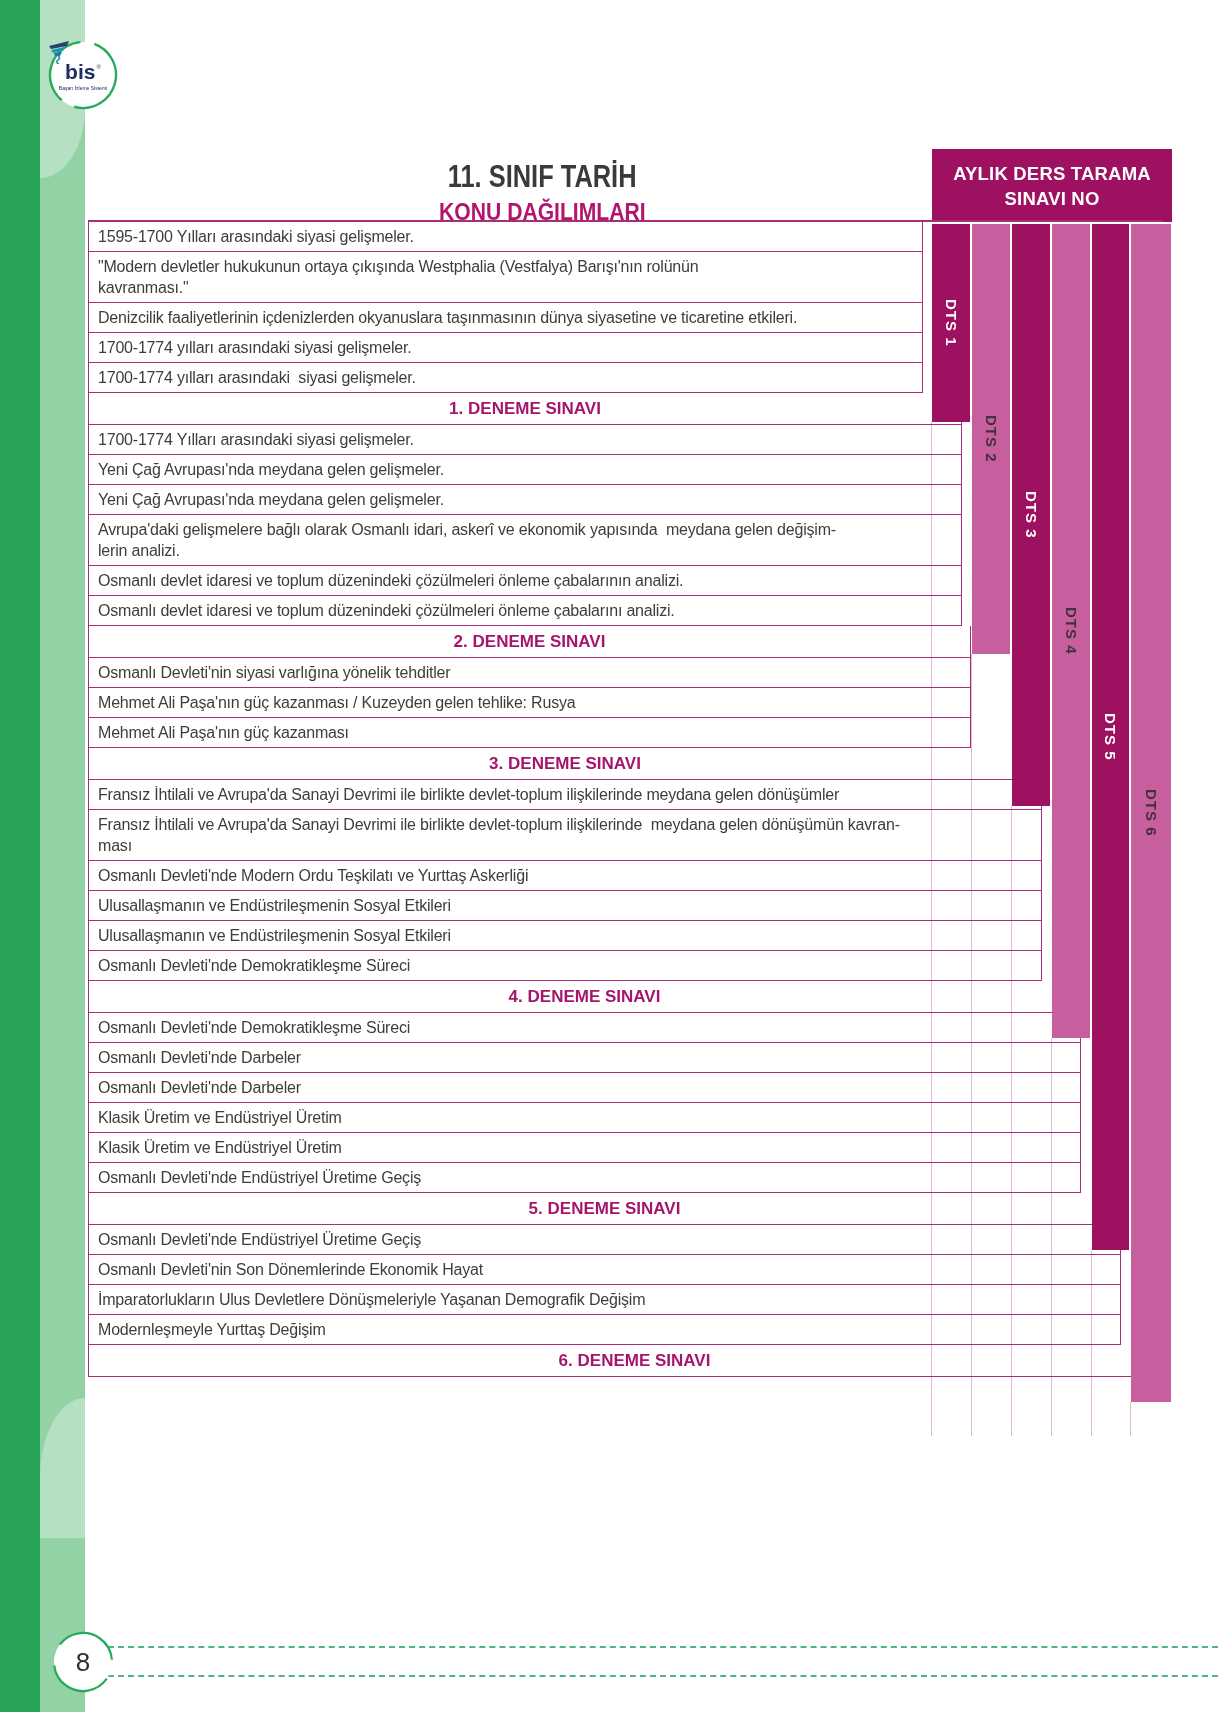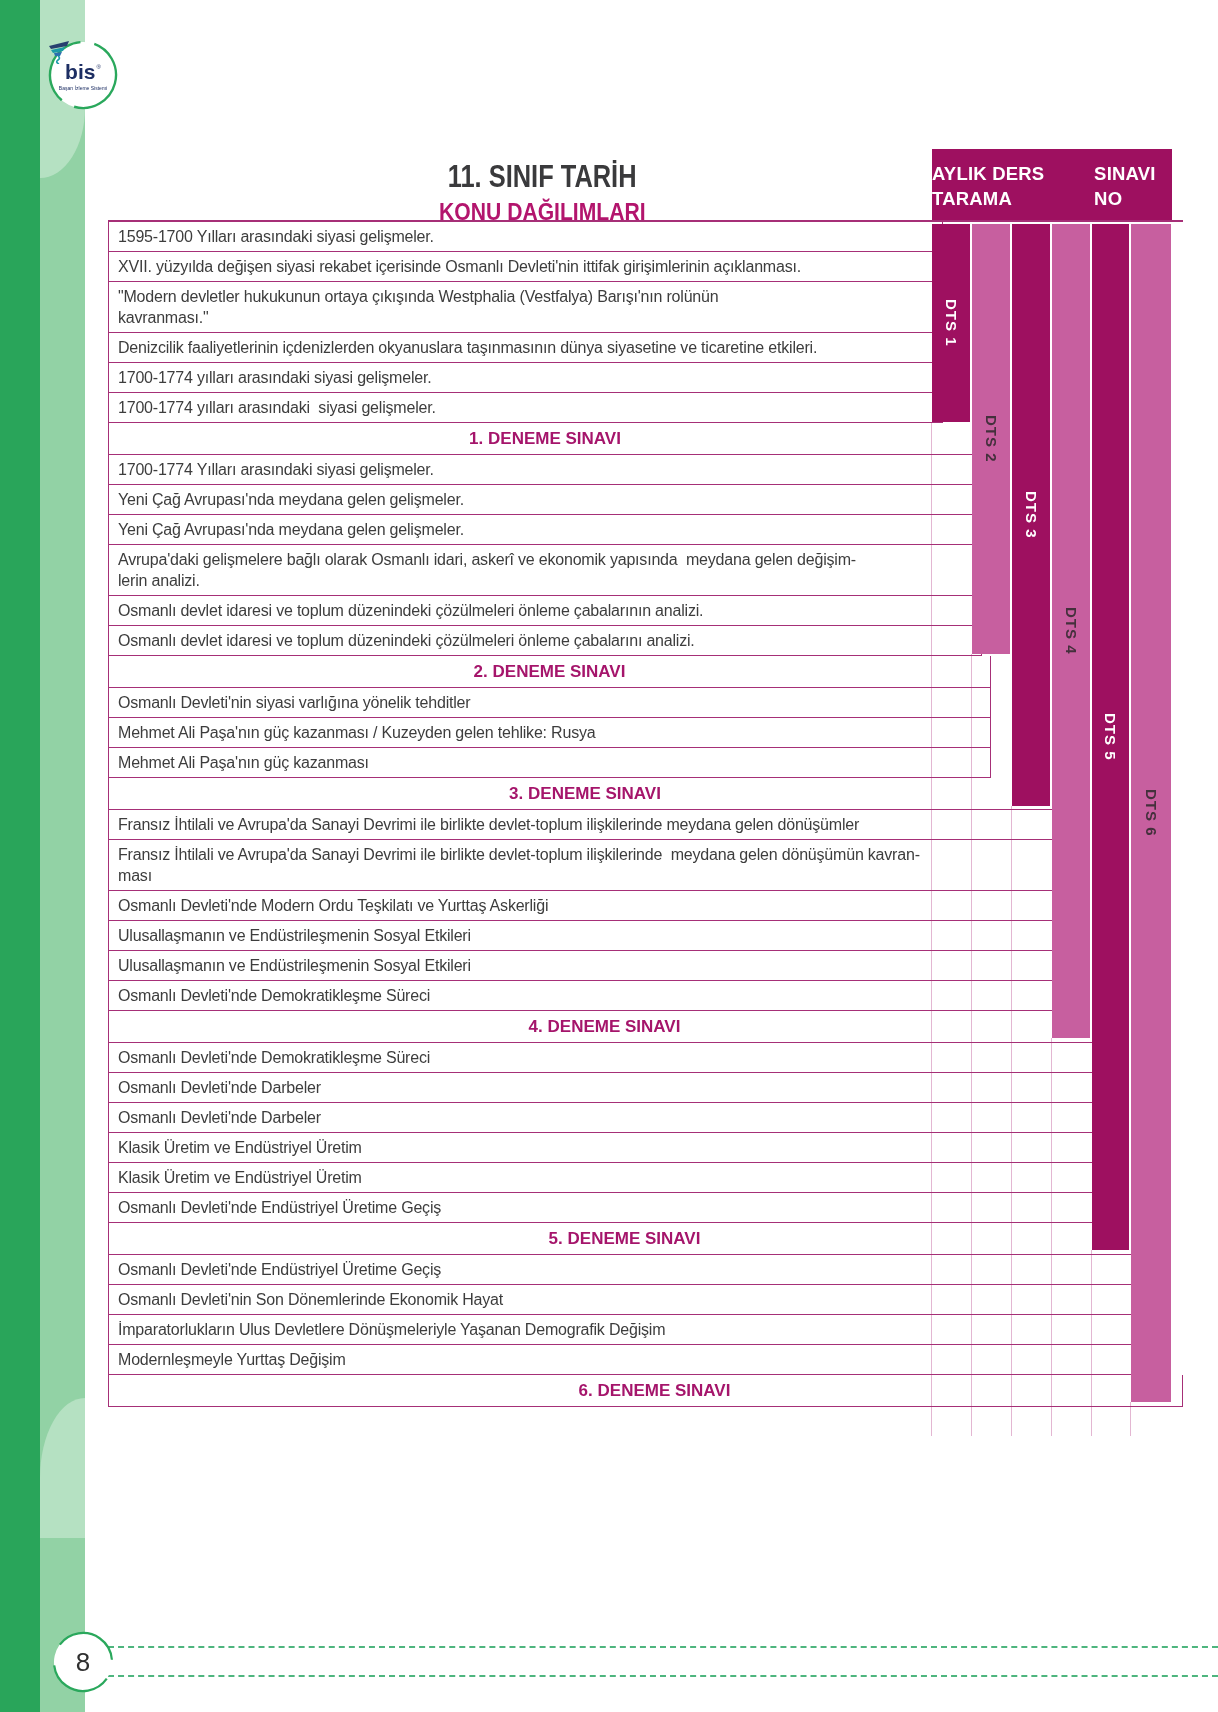--- a/index.html
+++ b/index.html
@@ -28,25 +28,25 @@
   
   .titleblock{position:absolute;left:97px;top:128px;width:890px;text-align:center;margin-top:32px;}
   .title-main{display:inline-block;font-size:31px;font-weight:bold;color:#3a3a3c;
               transform:scaleX(.82);letter-spacing:0;line-height:34px;}
   .title-sub{display:inline-block;font-size:24px;font-weight:bold;
              color:var(--title-magenta,#b3156d);transform:scaleX(.88);line-height:26px;margin-top:5px;}
 
   
   .examhead{position:absolute;left:932px;top:149px;width:240px;height:73px;
             background:var(--accent-dark-magenta,#9e1060);color:#ffffff;
-            display:flex;align-items:center;justify-content:center;}
+            display:flex;flex-direction:column;align-items:center;justify-content:center;}
   .examhead span{font-size:18.5px;font-weight:bold;line-height:25px;letter-spacing:.2px;}
 
   
-  #rows{position:absolute;left:108px;top:220px;width:1075px;
+  #rows{position:absolute;left:88px;top:220px;width:1075px;
         border-top:2px solid var(--row-border,#a62f77);}
   .row{box-sizing:border-box;border:1px solid var(--row-border,#a62f77);border-top:none;
        display:flex;align-items:center;min-height:30px;padding:4px 9px;background:transparent;}
   .rowtext{font-size:16px;color:#3d3d3d;line-height:21px;white-space:pre-wrap;letter-spacing:-.2px;}
   .exam{min-height:32px;padding:5px 9px;justify-content:center;}
   .exam .rowtext{font-weight:bold;color:var(--exam-text,#a5156b);font-size:17px;letter-spacing:0;}
   .c1{width:835px;} .c2{width:874px;} .c3{width:883px;} .c4{width:954px;}
   .c5{width:993px;} .c6{width:1033px;} .c7{width:1075px;padding-left:27px;}
 
   
@@ -124,23 +124,20 @@
   <div class="cl cl3"></div>
   <div class="cl cl4"></div>
   <div class="cl cl5"></div>
   <div class="cl cl6"></div>
 
   <div id="rows">
       <div class="row c1">
         <span class="rowtext">1595-1700 Yılları arasındaki siyasi gelişmeler.</span>
       </div>
       <div class="row c1">
-        <span class="rowtext">XVII. yüzyılda değişen siyasi rekabet içerisinde Osmanlı Devleti'nin ittifak girişimlerinin açıklanması.</span>
-      </div>
-      <div class="row c1">
         <span class="rowtext">"Modern devletler hukukunun ortaya çıkışında Westphalia (Vestfalya) Barışı'nın rolünün
 kavranması."</span>
       </div>
       <div class="row c1">
         <span class="rowtext">Denizcilik faaliyetlerinin içdenizlerden okyanuslara taşınmasının dünya siyasetine ve ticaretine etkileri.</span>
       </div>
       <div class="row c1">
         <span class="rowtext">1700-1774 yılları arasındaki siyasi gelişmeler.</span>
       </div>
       <div class="row c1">

